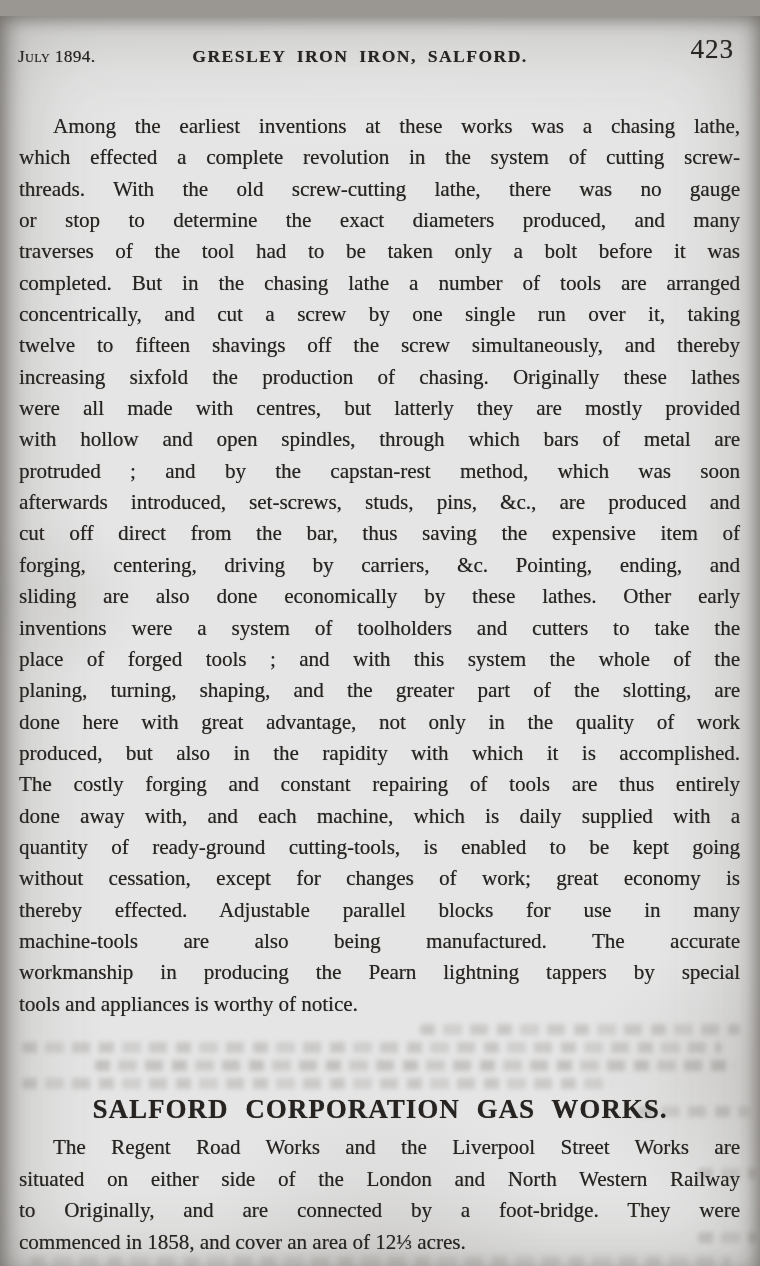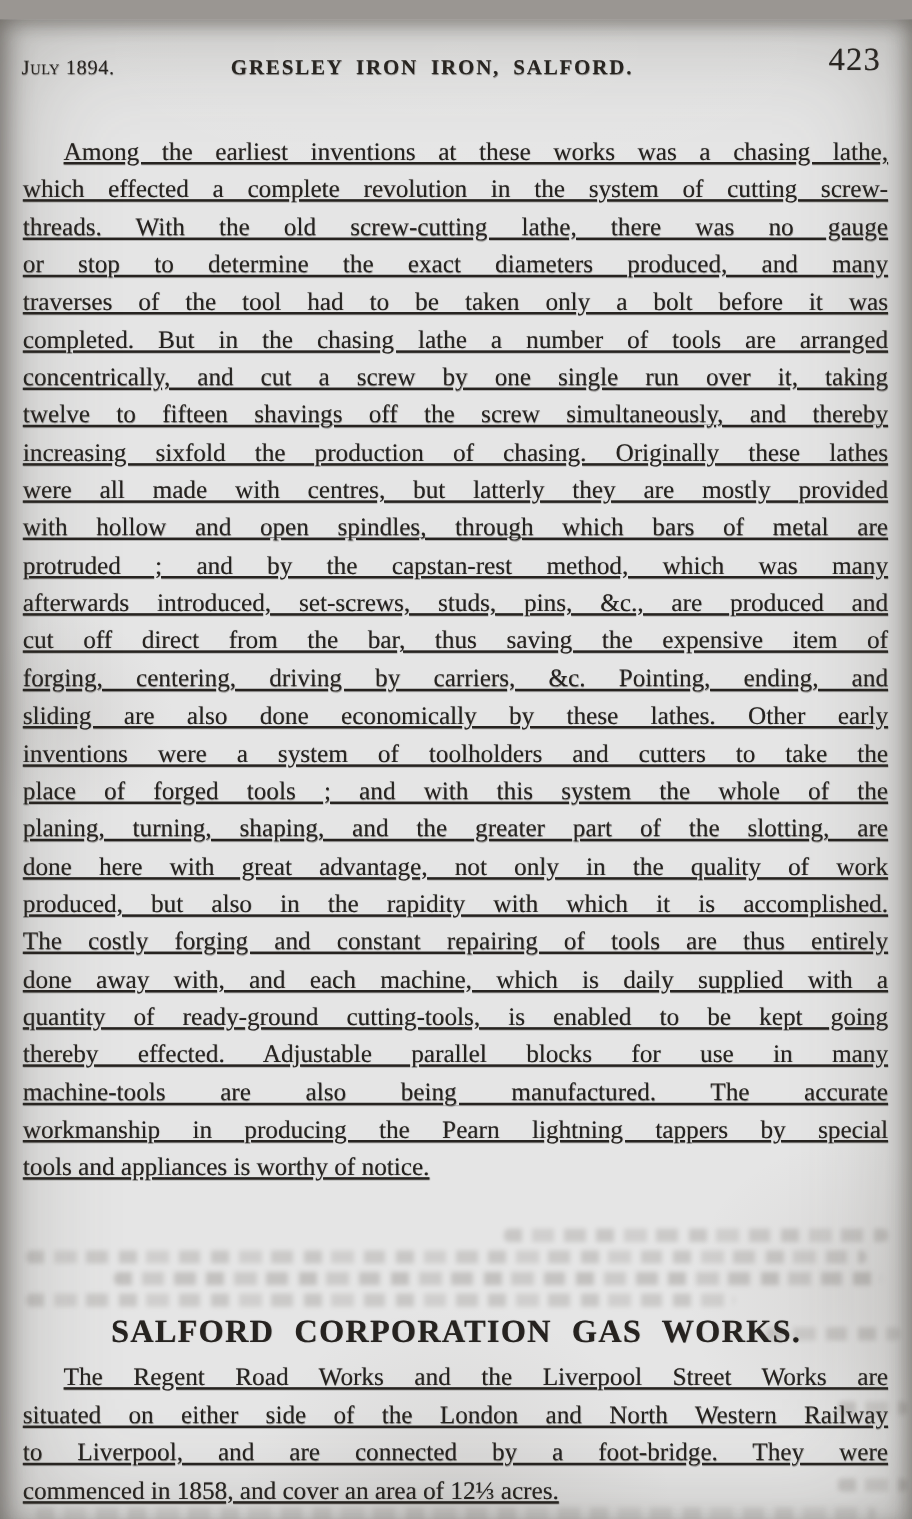--- a/index.html
+++ b/index.html
@@ -44,21 +44,20 @@
     letter-spacing:1.5px;word-spacing:5px;
   }
   .page-number{
     position:absolute;right:26px;top:18px;
     font-size:27px;letter-spacing:1px;
   }
 
   .para{
     position:absolute;left:19px;width:721px;
     font-size:21px;
-    text-decoration:underline;
   }
   .para1{top:95px;line-height:31.35px;}
   .para2{top:1116px;line-height:31.5px;}
   .line{ text-align:justify; text-align-last:justify; }
   .line-last{ text-align-last:left; }
   .para .line:first-child{ text-indent:34px; }
 
   .section-heading{
     position:absolute;left:0;right:0;top:1078px;
     text-align:center;font-weight:bold;font-size:27px;
@@ -102,51 +101,52 @@
       <div class="line">which effected a complete revolution in the system of cutting screw-</div>
       <div class="line">threads. With the old screw-cutting lathe, there was no gauge</div>
       <div class="line">or stop to determine the exact diameters produced, and many</div>
       <div class="line">traverses of the tool had to be taken only a bolt before it was</div>
       <div class="line">completed. But in the chasing lathe a number of tools are arranged</div>
       <div class="line">concentrically, and cut a screw by one single run over it, taking</div>
       <div class="line">twelve to fifteen shavings off the screw simultaneously, and thereby</div>
       <div class="line">increasing sixfold the production of chasing. Originally these lathes</div>
       <div class="line">were all made with centres, but latterly they are mostly provided</div>
       <div class="line">with hollow and open spindles, through which bars of metal are</div>
-      <div class="line">protruded ; and by the capstan-rest method, which was many</div>
+      <div class="line">protruded ; and by the capstan-rest method, which was soon</div>
       <div class="line">afterwards introduced, set-screws, studs, pins, &amp;c., are produced and</div>
       <div class="line">cut off direct from the bar, thus saving the expensive item of</div>
       <div class="line">forging, centering, driving by carriers, &amp;c. Pointing, ending, and</div>
       <div class="line">sliding are also done economically by these lathes. Other early</div>
       <div class="line">inventions were a system of toolholders and cutters to take the</div>
       <div class="line">place of forged tools ; and with this system the whole of the</div>
       <div class="line">planing, turning, shaping, and the greater part of the slotting, are</div>
       <div class="line">done here with great advantage, not only in the quality of work</div>
       <div class="line">produced, but also in the rapidity with which it is accomplished.</div>
       <div class="line">The costly forging and constant repairing of tools are thus entirely</div>
       <div class="line">done away with, and each machine, which is daily supplied with a</div>
       <div class="line">quantity of ready-ground cutting-tools, is enabled to be kept going</div>
+      <div class="line">without cessation, except for changes of work; great economy is</div>
       <div class="line">thereby effected. Adjustable parallel blocks for use in many</div>
       <div class="line">machine-tools are also being manufactured. The accurate</div>
       <div class="line">workmanship in producing the Pearn lightning tappers by special</div>
       <div class="line line-last">tools and appliances is worthy of notice.</div>
     </div>
 
   <div class="ghost g1"></div>
   <div class="ghost g2"></div>
   <div class="ghost g3"></div>
   <div class="ghost g4"></div>
   <div class="ghost g5"></div>
   <div class="ghost g6"></div>
   <div class="ghost g7"></div>
   <div class="ghost g8"></div>
 
   <div class="section-heading txt">SALFORD CORPORATION GAS WORKS.</div>
   <div class="para para2 txt">
       <div class="line">The Regent Road Works and the Liverpool Street Works are</div>
       <div class="line">situated on either side of the London and North Western Railway</div>
-      <div class="line">to Liverpool, and are connected by a foot-bridge. They were</div>
+      <div class="line">to Originally, and are connected by a foot-bridge. They were</div>
       <div class="line line-last">commenced in 1858, and cover an area of 12⅓ acres.</div>
     </div>
 
   <div class="bottom-band"></div>
   <div class="vignette"></div>
 </div>
 
 </body></html>

